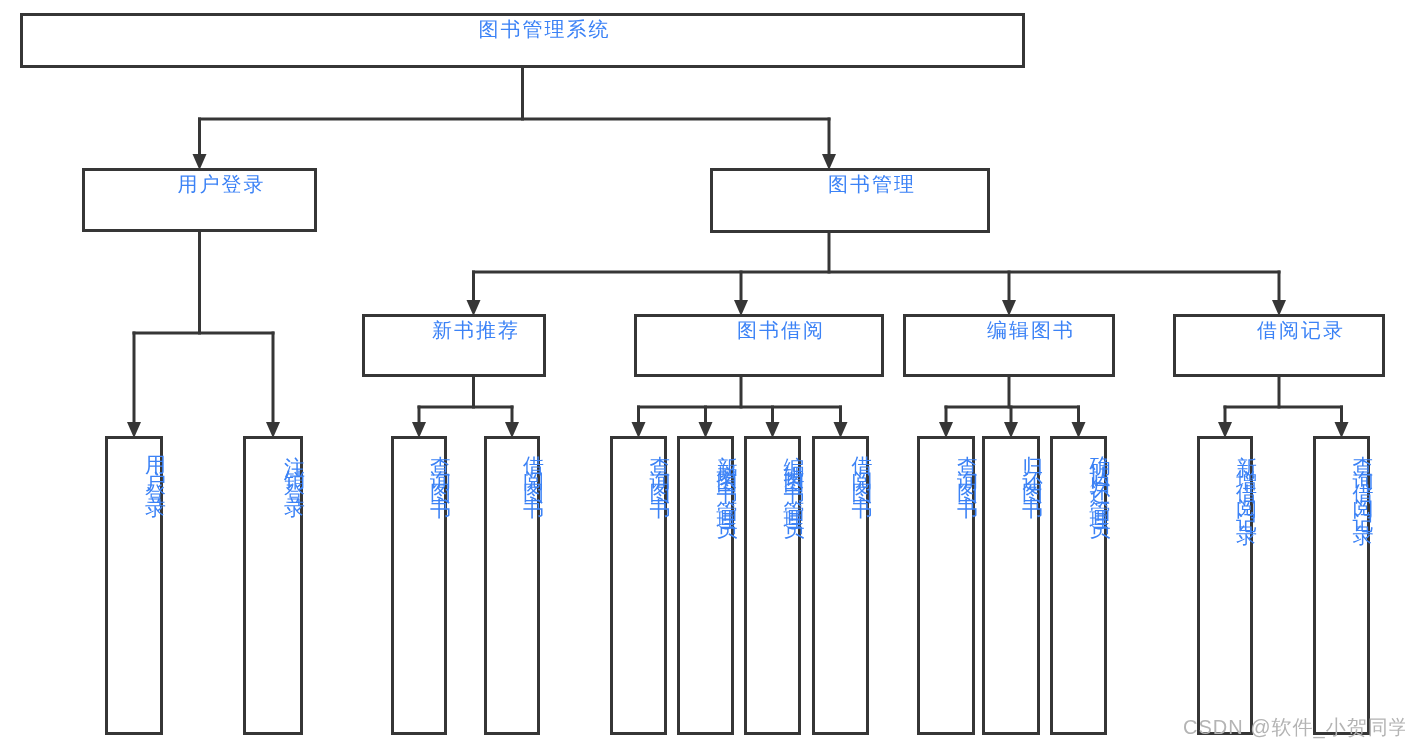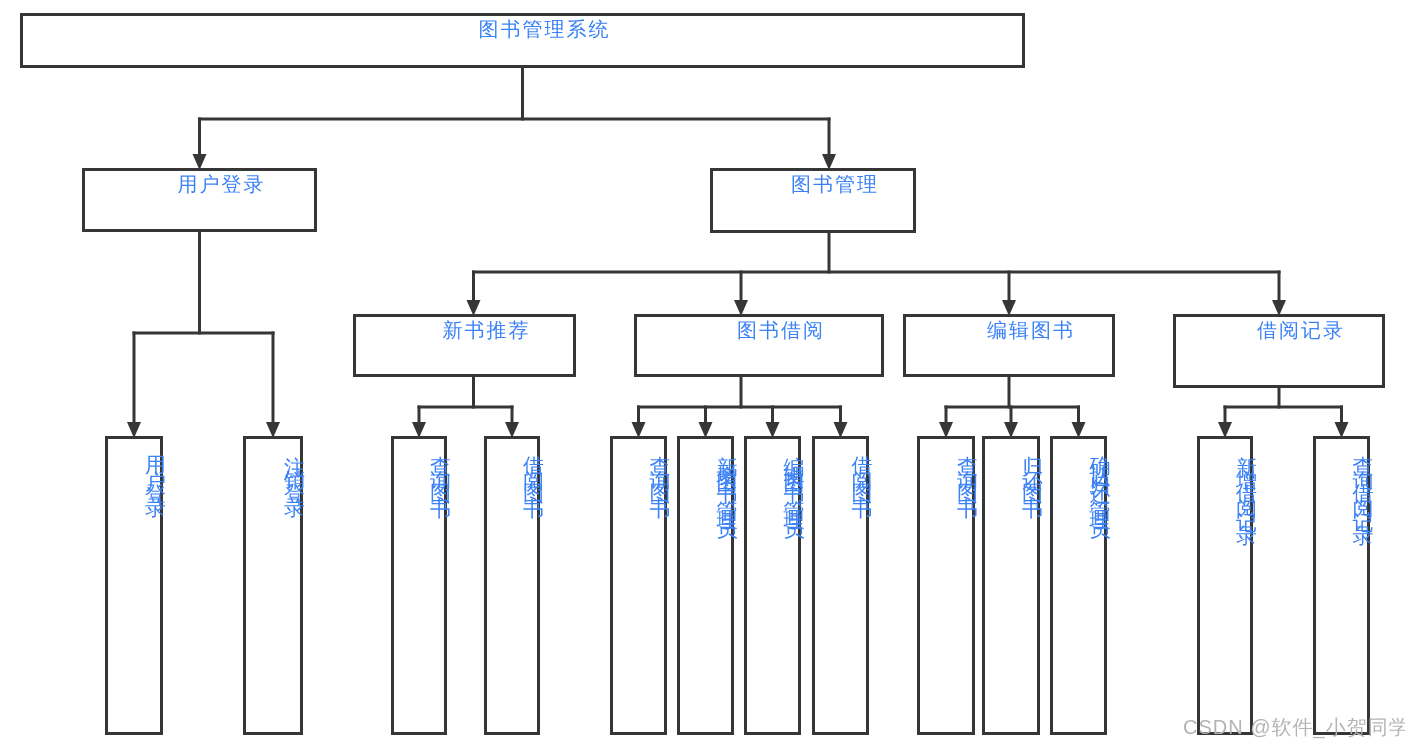--- a/index.html
+++ b/index.html
@@ -116,39 +116,39 @@
       <line x1="1341.5" y1="407" x2="1341.5" y2="424" stroke="#363636" stroke-width="3" stroke-linecap="square"></line>
       <polygon points="1334.5,422 1348.5,422 1341.5,438" fill="#363636"></polygon>
     </svg>
   <div id="watermark">CSDN @软件_小贺同学</div>
 <div class="node h" style="left: 20px; top: 13px; width: 1005px; height: 55px;">
       <span class="lbl">图书管理系统</span>
     </div>
     <div class="node h" style="left: 82px; top: 168px; width: 235px; height: 64px;">
       <span class="lbl">用户登录</span>
     </div>
-    <div class="node h" style="left: 710px; top: 168px; width: 206px; height: 65px;">
+    <div class="node h" style="left: 710px; top: 168px; width: 280px; height: 65px;">
       <span class="lbl">图书管理</span>
     </div>
     <div class="node v" style="left: 105px; top: 436px; width: 58px; height: 299px;">
       <span class="lbl">用户登录</span>
     </div>
     <div class="node v" style="left: 243px; top: 436px; width: 60px; height: 299px;">
       <span class="lbl">注销登录</span>
     </div>
-    <div class="node h" style="left: 353px; top: 314px; width: 223px; height: 63px;">
+    <div class="node h" style="left: 362px; top: 314px; width: 184px; height: 63px;">
       <span class="lbl">新书推荐</span>
     </div>
     <div class="node h" style="left: 634px; top: 314px; width: 250px; height: 63px;">
       <span class="lbl">图书借阅</span>
     </div>
     <div class="node h" style="left: 903px; top: 314px; width: 212px; height: 63px;">
       <span class="lbl">编辑图书</span>
     </div>
-    <div class="node h" style="left: 1173px; top: 314px; width: 212px; height: 74px;">
+    <div class="node h" style="left: 1173px; top: 314px; width: 212px; height: 63px;">
       <span class="lbl">借阅记录</span>
     </div>
     <div class="node v" style="left: 391px; top: 436px; width: 56px; height: 299px;">
       <span class="lbl">查询图书</span>
     </div>
     <div class="node v" style="left: 484px; top: 436px; width: 56px; height: 299px;">
       <span class="lbl">借阅图书</span>
     </div>
     <div class="node v" style="left: 610px; top: 436px; width: 57px; height: 299px;">
       <span class="lbl">查询图书</span>

